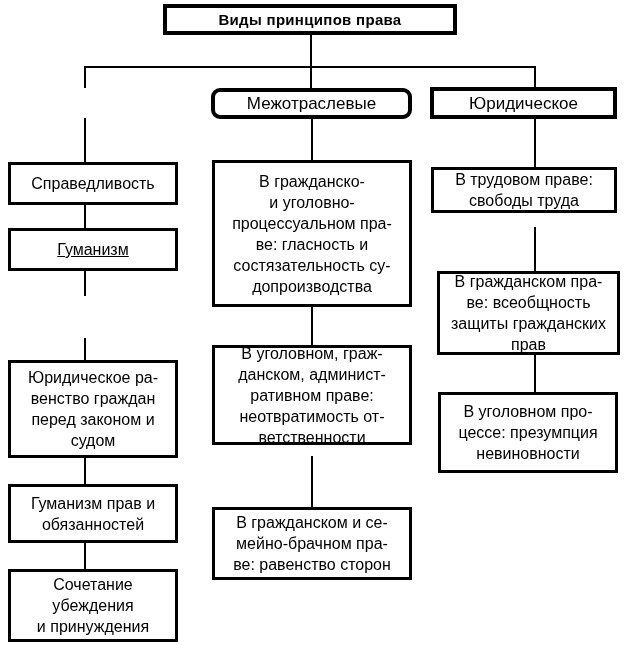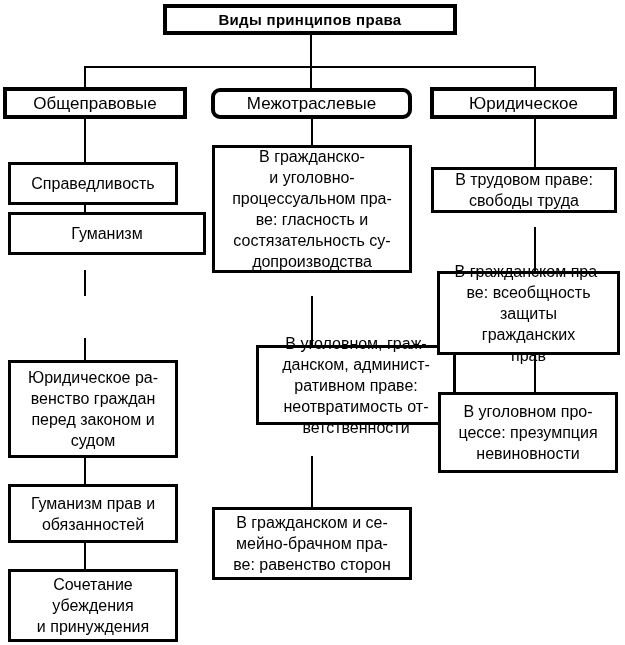--- a/index.html
+++ b/index.html
@@ -17,73 +17,72 @@
     box-sizing: border-box;
     background: #ffffff;
     border: 3px solid #000000;
     display: flex;
     align-items: center;
     justify-content: center;
     text-align: center;
     white-space: pre-line;
     font-size: 16px;
     line-height: 21px;
-    padding: 0 14px;
+    padding: 0 4px;
   }
   .thick { border-width: 4px; }
   .hdr { font-size: 17px; }
   .title { font-weight: bold; font-size: 15px; letter-spacing: 0.3px; }
   .line { position: absolute; background: #000000; }
 </style>
 </head>
 <body>
 
 <div class="canvas">
 
   <div class="box thick title" style="left:163px; top:4px; width:294px; height:31px;">Виды принципов права</div>
 
   <div class="line" style="left:310px; top:34px; width:2px; height:54px;"></div>
   <div class="line" style="left:84px;  top:66px; width:452px; height:2px;"></div>
   <div class="line" style="left:84px;  top:66px; width:2px; height:22px;"></div>
   <div class="line" style="left:534px; top:66px; width:2px; height:22px;"></div>
 
-  <div class="box thick hdr" style="left:3px;   top:87px; width:184px; height:32px;">Общеправовые</div>
   <div class="box thick hdr" style="left:211px; top:88px; width:201px; height:31px;border-radius:9px;">Межотраслевые</div>
   <div class="box thick hdr" style="left:430px; top:87px; width:187px; height:32px;">Юридическое</div>
 
   <div class="line" style="left:84px; top:118px; width:2px; height:45px;"></div>
   <div class="line" style="left:84px; top:204px; width:2px; height:25px;"></div>
   <div class="line" style="left:84px; top:270px; width:2px; height:26px;"></div>
   <div class="line" style="left:84px; top:338px; width:2px; height:23px;"></div>
   <div class="line" style="left:84px; top:457px; width:2px; height:28px;"></div>
   <div class="line" style="left:84px; top:541px; width:2px; height:29px;"></div>
 
   <div class="box" style="left:8px; top:162px; width:170px; height:43px;">Справедливость</div>
-  <div class="box" style="left:8px; top:212px; width:198px; height:43px;">Гуманизм</div>
+  <div class="box" style="left:8px; top:228px; width:170px; height:43px;text-decoration:underline;">Гуманизм</div>
   <div class="box" style="left:8px; top:360px; width:170px; height:98px;">Юридическое ра-
 венство граждан
 перед законом и
 судом</div>
   <div class="box" style="left:8px; top:484px; width:170px; height:59px;">Гуманизм прав и
 обязанностей</div>
   <div class="box" style="left:8px; top:569px; width:170px; height:73px;">Сочетание
 убеждения
 и принуждения</div>
 
   <div class="line" style="left:311px; top:118px; width:2px; height:43px;"></div>
   <div class="line" style="left:311px; top:296px; width:2px; height:50px;"></div>
   <div class="line" style="left:311px; top:456px; width:2px; height:52px;"></div>
 
-  <div class="box" style="left:212px; top:145px; width:200px; height:128px;">В гражданско-
+  <div class="box" style="left:212px; top:160px; width:200px; height:147px;">В гражданско-
 и уголовно-
 процессуальном пра-
 ве: гласность и
 состязательность су-
 допроизводства</div>
-  <div class="box" style="left:212px; top:345px; width:200px; height:80px;margin-left:44px;">В уголовном, граж-
+  <div class="box" style="left:212px; top:345px; width:200px; height:100px;">В уголовном, граж-
 данском, админист-
 ративном праве:
 неотвратимость от-
 ветственности</div>
   <div class="box" style="left:212px; top:507px; width:200px; height:73px;text-align:center;">В гражданском и се-
 мейно-брачном пра-
 ве: равенство сторон</div>
 
   <div class="line" style="left:534px; top:118px; width:2px; height:50px;"></div>
   <div class="line" style="left:534px; top:227px; width:2px; height:45px;"></div>

